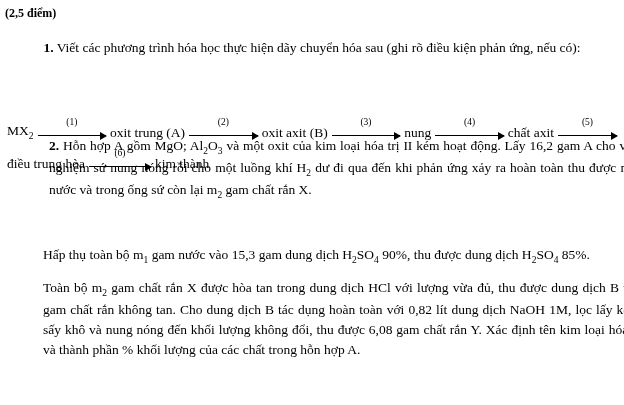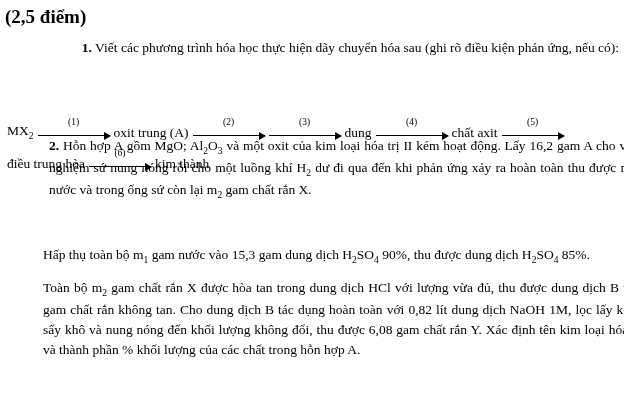--- a/index.html
+++ b/index.html
@@ -21,31 +21,31 @@
     padding: 0;
     box-sizing: border-box;
   }
   .bold {
     font-weight: bold;
   }
   .score {
     position: absolute;
     left: 5px;
     top: 6px;
-    font-size: 19px;
+    font-size: 12px;
     font-weight: bold;
   }
   .q1 {
     position: absolute;
     left: 5px;
     top: 38px;
     width: 614px;
     font-size: 13.5px;
     line-height: 1.5;
-    text-align: right;
+    text-align: center;
   }
   .chain {
     position: absolute;
     left: 5px;
     top: 90px;
     width: 614px;
     font-size: 13.5px;
     margin-top: 31px;
   }
   .chain-row {
@@ -141,26 +141,27 @@
         <span class="lbl">(1)</span>
         <span class="shaft"></span>
         <span class="head"></span>
       </span>
       <span class="term">oxit trung (A)</span>
       <span class="arrow">
         <span class="lbl">(2)</span>
         <span class="shaft"></span>
         <span class="head"></span>
       </span>
+      <span class="term">oxit axit (B)</span>
       <span class="arrow">
         <span class="lbl">(3)</span>
         <span class="shaft"></span>
         <span class="head"></span>
       </span>
-      <span class="term">dung</span>
+      <span class="term">nung</span>
       <span class="arrow">
         <span class="lbl">(4)</span>
         <span class="shaft"></span>
         <span class="head"></span>
       </span>
       <span class="term">chất axit</span>
       <span class="arrow short">
         <span class="lbl">(5)</span>
         <span class="shaft"></span>
         <span class="head"></span>

